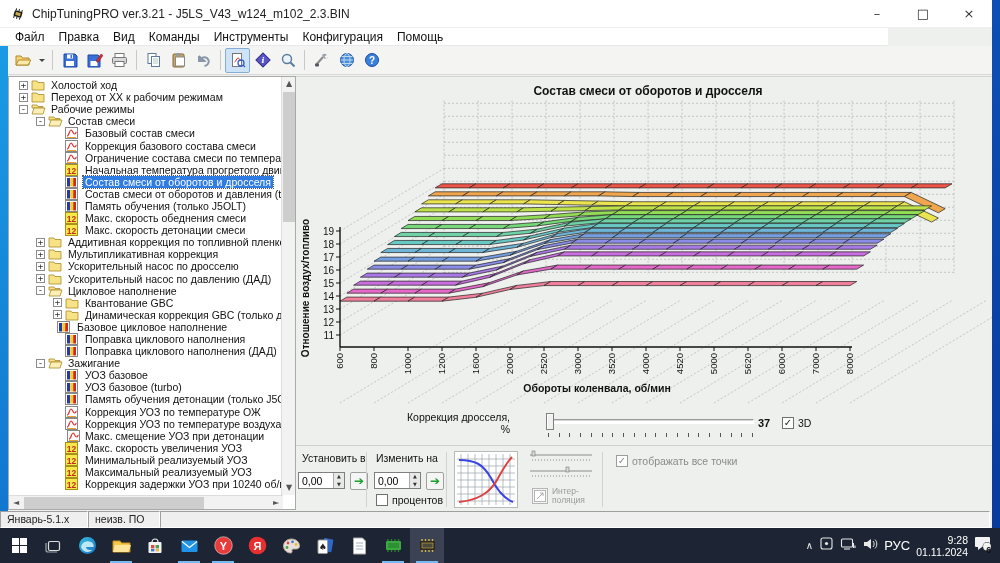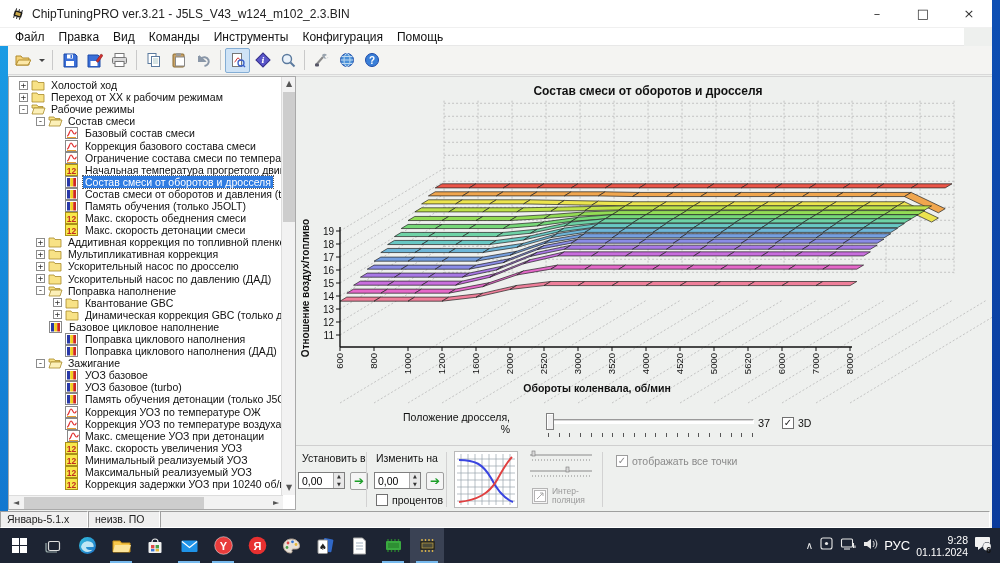--- a/index.html
+++ b/index.html
@@ -12,21 +12,21 @@
   .desk-right{position:absolute;right:0;top:0;width:8px;height:528px;background:linear-gradient(180deg,#0d4fb4,#0a3a9c);}
 
   
   .titlebar{position:absolute;left:0;top:0;width:992px;height:28px;background:#fff;display:flex;align-items:center;border-bottom:1px solid #f0f0f0;}
   .titlebar .appicon{margin:0 6px 0 10px;width:16px;height:16px;}
   .titlebar .ttext{font-size:12px;color:#222;}
   .wbtns{margin-left:auto;display:flex;height:28px;}
   .wbtn{width:46px;height:28px;display:flex;align-items:center;justify-content:center;color:#333;font-size:13px;font-family:"DejaVu Sans",sans-serif;}
 
   
-  .menubar{position:absolute;left:0;top:28px;width:964px;height:18px;background:#fff;display:flex;align-items:center;padding-left:8px;border-bottom:1px solid #e8e8e8;}
+  .menubar{position:absolute;left:0;top:28px;width:888px;height:18px;background:#fff;display:flex;align-items:center;padding-left:8px;border-bottom:1px solid #e8e8e8;}
   .menu-item{font-size:12px;color:#111;padding:1px 7px;}
 
   
   .toolbar{position:absolute;left:8px;top:46px;width:984px;height:29px;background:#f4f4f2;border-bottom:1px solid #d9d9d9;display:flex;align-items:center;padding-left:2px;}
   .tbtn{width:25px;height:25px;display:flex;align-items:center;justify-content:center;border:1px solid transparent;border-radius:2px;}
   .tbtn.pressed{background:#cfe3f6;border-color:#84add4;}
   .tbtn.narrow{width:13px;}
   .tsep{width:1px;height:20px;background:#c9c9c9;margin:0 4px;}
   .tbtn svg{display:block;}
 
@@ -49,21 +49,21 @@
   .rightpanel{position:absolute;left:296px;top:76px;width:696px;height:435px;background:#eef0ee;border-top:1px solid #d5d5d5;}
   #plot{position:absolute;left:0;top:0;}
 
   
   .sliderrow{position:absolute;left:0;top:330px;width:696px;height:38px;}
   .thr-label{position:absolute;left:64px;top:4px;width:150px;text-align:right;font-size:10.5px;color:#111;line-height:12px;}
   .sl-track{position:absolute;left:250px;top:12px;width:208px;height:5px;background:#fff;border:1px solid #9a9a9a;border-bottom-color:#fff;border-right-color:#fff;box-shadow:inset 1px 1px 0 #d7d7d7;}
   .sl-thumb{position:absolute;left:250px;top:6px;width:8px;height:17px;background:#f0f0f0;border:1px solid #808080;box-shadow:inset 1px 1px 0 #fff;}
   .sl-ticks{position:absolute;left:252px;top:26px;width:204px;height:4px;}
   .sl-ticks i{position:absolute;top:0;width:1px;height:4px;background:#555;}
-  .thr-value{position:absolute;left:462px;top:10px;font-size:11px;font-weight:normal;color:#111;}
+  .thr-value{position:absolute;left:462px;top:10px;font-size:11px;font-weight:bold;color:#111;}
   .cb{display:flex;align-items:center;gap:4px;font-size:10.5px;color:#111;}
   .cbbox{width:12px;height:12px;background:#fff;border:1px solid #707070;font-size:10px;line-height:10px;text-align:center;color:#222;font-family:"DejaVu Sans",sans-serif;}
   .cb.disabled,.cb.disabled .cbbox{color:#8a8a8a;border-color:#9c9c9c;}
   .cb3d{position:absolute;left:486px;top:10px;}
 
   
   .ctrlpanel{position:absolute;left:0;top:368px;width:696px;height:67px;border-top:1px solid #cfcfcf;background:#eef0ee;}
   .grplabel{position:absolute;font-size:10.5px;color:#111;}
   .spin{position:absolute;width:47px;height:17px;background:#fff;border:1px solid #7f7f7f;font-size:10.5px;display:flex;align-items:center;}
   .spin .val{flex:1;padding-left:3px;}
@@ -369,37 +369,37 @@
               <path d="M1 2h5l1 1.5h6V11H1z" fill="#f8e286" stroke="#a88a28" stroke-width="0.8"></path>
             </svg></span>
           <span class="tlabel">Ускорительный насос по давлению (ДАД)</span>
         </div>
         <div class="trow" style="padding-left: 27px;">
           <span class="texp">-</span>
           <span class="tico"><svg width="15" height="12" viewBox="0 0 15 12">
               <path d="M1 2h5l1 1.5h5V5H1z" fill="#f8e286" stroke="#a88a28" stroke-width="0.8"></path>
               <path d="M1 11l2-6h11l-2 6z" fill="#fcf0b8" stroke="#a88a28" stroke-width="0.8"></path>
             </svg></span>
-          <span class="tlabel">Поправка наполнение</span>
+          <span class="tlabel">Цикловое наполнение</span>
         </div>
         <div class="trow" style="padding-left: 44px;">
           <span class="texp">+</span>
           <span class="tico"><svg width="14" height="12" viewBox="0 0 14 12">
               <path d="M1 2h5l1 1.5h6V11H1z" fill="#f8e286" stroke="#a88a28" stroke-width="0.8"></path>
             </svg></span>
           <span class="tlabel">Квантование GBC</span>
         </div>
         <div class="trow" style="padding-left: 44px;">
           <span class="texp">+</span>
           <span class="tico"><svg width="14" height="12" viewBox="0 0 14 12">
               <path d="M1 2h5l1 1.5h6V11H1z" fill="#f8e286" stroke="#a88a28" stroke-width="0.8"></path>
             </svg></span>
           <span class="tlabel">Динамическая коррекция GBC (только для ДАД)</span>
         </div>
-        <div class="trow" style="padding-left: 28px;">
+        <div class="trow" style="padding-left: 36px;">
           <span style="width:12px;flex:none"></span>
           <span class="tico"><svg width="13" height="12" viewBox="0 0 13 12">
               <rect x="0.5" y="0.5" width="12" height="11" fill="#fff" stroke="#888"></rect>
               <rect x="2" y="2" width="3" height="8.5" fill="#2838a8"></rect>
               <rect x="5.2" y="2" width="2.8" height="8.5" fill="#f0d020"></rect>
               <rect x="8.2" y="2" width="2.8" height="8.5" fill="#d02820"></rect>
             </svg></span>
           <span class="tlabel">Базовое цикловое наполнение</span>
         </div>
         <div class="trow" style="padding-left: 44px;">
@@ -866,21 +866,21 @@
         <text x="819" y="352" font-size="9.5" fill="#111" text-anchor="end" transform="rotate(-90 819 352)" font-family="Liberation Sans,sans-serif">7000</text>
         <path d="M850 346v4" stroke="#111" stroke-width="1"></path>
         <text x="853" y="352" font-size="9.5" fill="#111" text-anchor="end" transform="rotate(-90 853 352)" font-family="Liberation Sans,sans-serif">8000</text>
         <text x="648" y="94" font-size="12" font-weight="bold" text-anchor="middle" fill="#111" font-family="Liberation Sans,sans-serif">Состав смеси от оборотов и дросселя</text>
         <text x="309" y="287" font-size="10" font-weight="bold" text-anchor="middle" fill="#111" transform="rotate(-90 309 287)" font-family="Liberation Sans,sans-serif">Отношение воздух/топливо</text>
         <text x="597" y="391" font-size="10.5" font-weight="bold" text-anchor="middle" fill="#111" font-family="Liberation Sans,sans-serif">Обороты коленвала, об/мин</text>
       </svg>
 
     <div class="sliderrow">
       <div class="thr-label">
-        <div>Положение дросселя,</div>
+        <div>Коррекция дросселя,</div>
         <div>%</div>
       </div>
       <div class="sl-track"></div>
       <div class="sl-thumb"></div>
       <div class="sl-ticks" id="sl-ticks">
           <i style="left: 0px;"></i>
           <i style="left: 10.7368px;"></i>
           <i style="left: 21.4737px;"></i>
           <i style="left: 32.2105px;"></i>
           <i style="left: 42.9474px;"></i>

